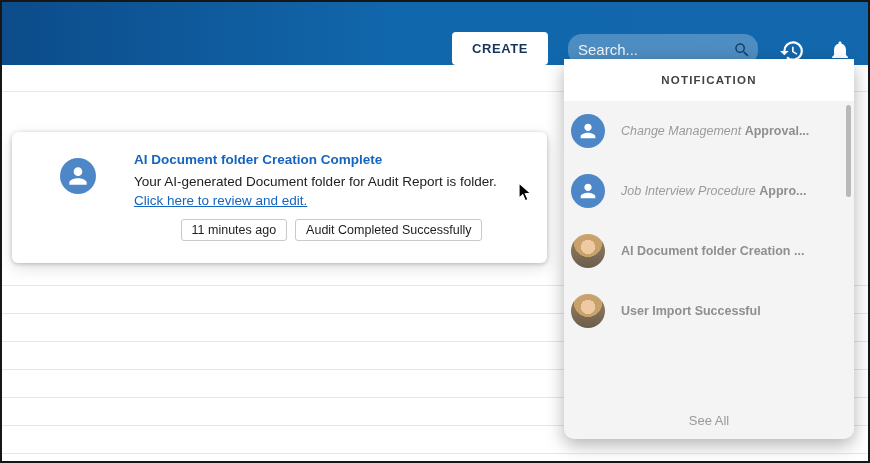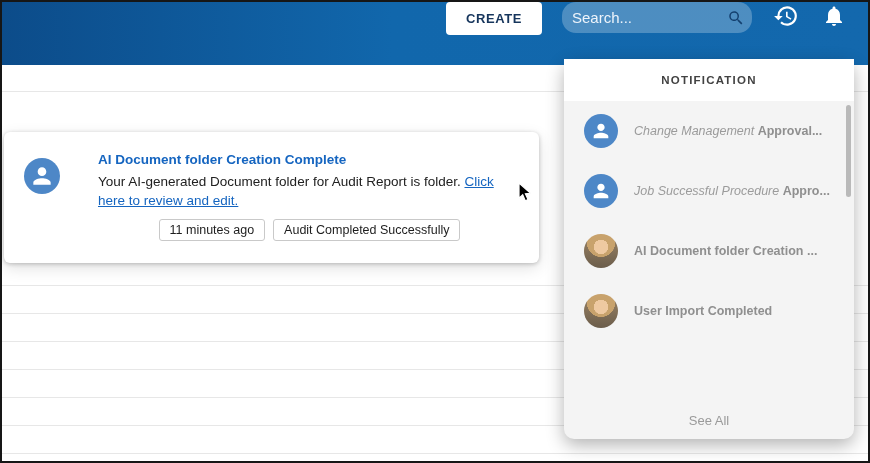--- a/index.html
+++ b/index.html
@@ -8,22 +8,22 @@
 
   .screen {
     position:relative; width:870px; height:463px;
     border:2px solid #161616; overflow:hidden; background:#ffffff;
   }
 
   
   .topbar {
     position:absolute; top:0; left:0; right:0; height:63px;
     background:linear-gradient(90deg,#0c4c8a 0%, #1167ac 45%, #1368ad 100%);
-    display:flex; align-items:flex-start; justify-content:flex-end;
-    gap:20px; padding-right:20px;
+    display:flex; align-items:flex-end; justify-content:flex-end;
+    gap:20px; padding-right:14px;
   }
   .create-btn {
     height:33px; padding:0 20px; border:none; border-radius:4px;
     background:#ffffff; color:#16355c; font-weight:700; font-size:13px;
     letter-spacing:0.6px; cursor:pointer; font-family:inherit;
   }
   .search-box {
     display:flex; align-items:center; width:190px; height:31px;
     background:rgba(255,255,255,0.25); border-radius:14px;
   }
@@ -45,24 +45,24 @@
   .line-top {
     position:absolute; left:0; right:0; top:89px; height:1px; background:#e7e7e7;
   }
   .rows {
     position:absolute; left:0; right:0; top:283px; bottom:0;
     background:repeating-linear-gradient(180deg,#e7e7e7 0 1px, transparent 1px 28px);
   }
 
   
   .toast {
-    position:absolute; left:2px; top:130px; width:535px; height:131px;
+    position:absolute; left:10px; top:130px; width:535px; height:131px;
     background:#ffffff; border-radius:6px;
     box-shadow:0 1px 4px rgba(0,0,0,0.22), 0 5px 16px rgba(0,0,0,0.12);
-    display:flex; padding:20px 18px 12px 20px;
+    display:flex; padding:20px 18px 12px 48px;
   }
   .toast-avatar {
     width:36px; height:36px; border-radius:50%; background:#4d87c7;
     flex:none; margin-top:6px; margin-right:38px;
     display:flex; align-items:center; justify-content:center;
   }
   .toast-body { flex:1; min-width:0; }
   .toast-title { color:#1565c0; font-weight:700; font-size:13.5px; margin-bottom:5px; }
   .toast-text { font-size:13.5px; line-height:19px; color:#212121; }
   .toast-text .bold { font-weight:400; }
@@ -79,21 +79,21 @@
     background:#f4f4f4; border-radius:10px;
     box-shadow:0 6px 18px rgba(0,0,0,0.30);
     display:flex; flex-direction:column; z-index:5;
   }
   .panel-header {
     background:#ffffff; height:42px; flex:none;
     display:flex; align-items:center; justify-content:center;
     font-size:11.5px; font-weight:600; letter-spacing:1.2px; color:#424242;
   }
   .panel-list { flex:1; position:relative; overflow:hidden; }
-  .n-item { height:60px; display:flex; align-items:center; padding:0 20px; gap:16px; cursor:pointer; }
+  .n-item { height:60px; display:flex; align-items:center; padding:0 7px; gap:16px; cursor:pointer; }
   .n-avatar {
     width:34px; height:34px; border-radius:50%; flex:none;
     display:flex; align-items:center; justify-content:center; overflow:hidden;
   }
   .n-avatar.blue { background:#4d87c7; }
   .n-avatar.photo {
     background:
       radial-gradient(circle at 50% 38%, #eec9a1 0 26%, transparent 27%),
       radial-gradient(circle at 50% 26%, #c8a26c 0 46%, transparent 47%),
       linear-gradient(180deg,#9c8465 0%, #6b5d4b 100%);
@@ -178,31 +178,31 @@
         </span>
         <span class="n-text"><span class="it">Change Management </span><span class="bd">Approval...</span></span>
       </div>
 
       <div class="n-item">
         <span class="n-avatar blue">
           <svg width="22" height="22" viewBox="0 0 24 24" fill="#ffffff">
             <path d="M12 12c2.2 0 4-1.8 4-4s-1.8-4-4-4-4 1.8-4 4 1.8 4 4 4zm0 2c-2.7 0-8 1.3-8 4v2h16v-2c0-2.7-5.3-4-8-4z"></path>
           </svg>
         </span>
-        <span class="n-text"><span class="it">Job Successful Procedure </span><span class="bd">Appro...</span></span>
+        <span class="n-text"><span class="it">Job Interview Procedure </span><span class="bd">Appro...</span></span>
       </div>
 
       <div class="n-item">
         <span class="n-avatar photo"></span>
         <span class="n-text"><span class="it"></span><span class="bd">AI Document folder Creation ...</span></span>
       </div>
 
       <div class="n-item">
         <span class="n-avatar photo"></span>
-        <span class="n-text"><span class="it"></span><span class="bd">User Import Completed</span></span>
+        <span class="n-text"><span class="it"></span><span class="bd">User Import Successful</span></span>
       </div>
 
 
       <div class="scroll-thumb"></div>
     </div>
 
     <div class="panel-footer">See All</div>
   </aside>
 
   <div class="cursor">

